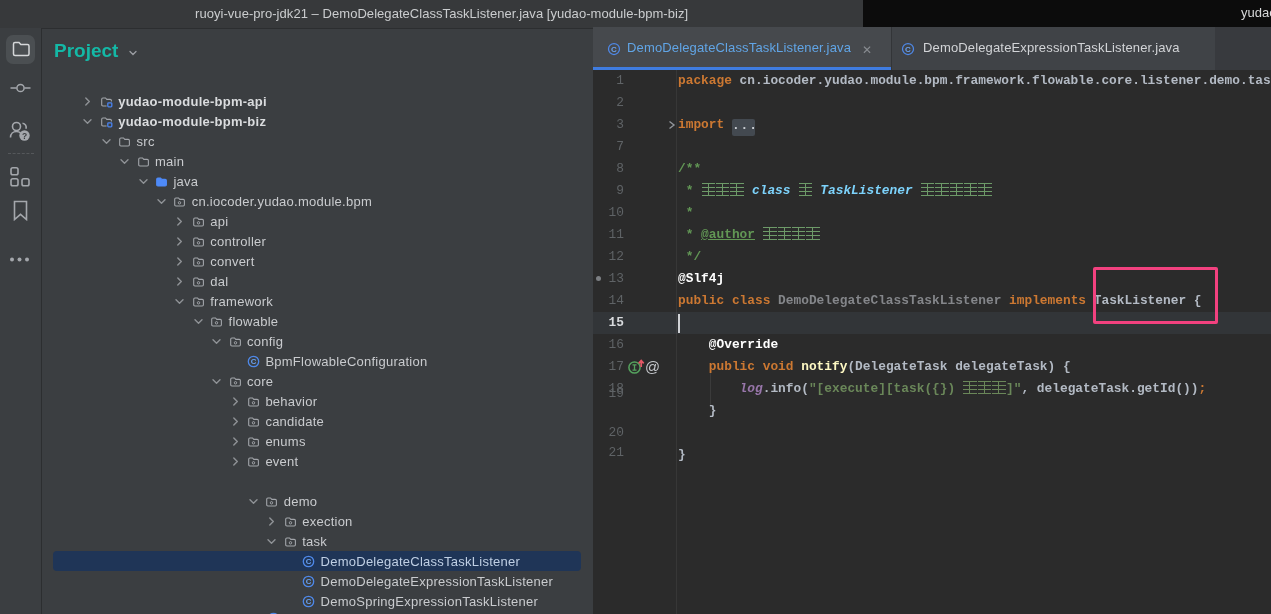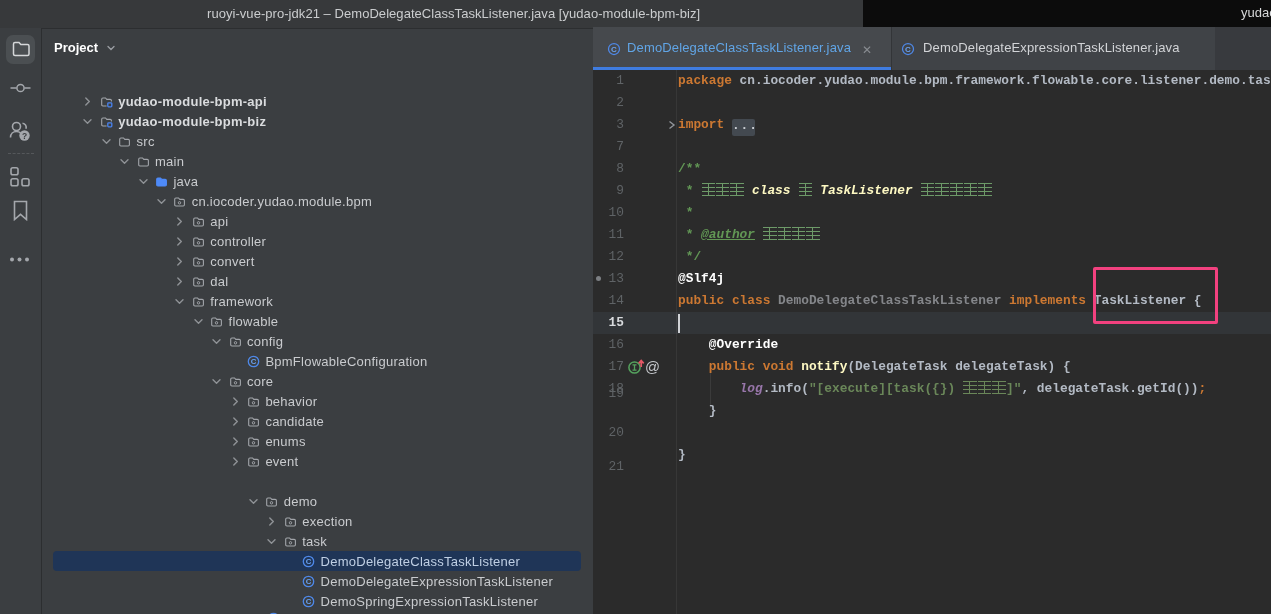--- a/index.html
+++ b/index.html
@@ -1,24 +1,24 @@
 <!DOCTYPE html>
 <html><head><meta charset="utf-8"><style>
 *{margin:0;padding:0;box-sizing:border-box}
 html,body{width:1271px;height:614px;overflow:hidden;background:#2b2b2b;font-family:"Liberation Sans",sans-serif}
 #app{position:relative;width:1271px;height:614px}
 .titlebar{position:absolute;left:0;top:0;width:863px;height:28px;background:#37393b}
-.titlebar span{position:absolute;left:207px;top:6px;font-size:13px;letter-spacing:.05px;color:#cbcdcf;white-space:nowrap}
+.titlebar span{position:absolute;left:195px;top:6px;font-size:13px;letter-spacing:.05px;color:#cbcdcf;white-space:nowrap}
 .blackbar{position:absolute;left:863px;top:0;width:408px;height:27px;background:#0c0c0c}
 .blackbar span{position:absolute;left:378px;top:5px;font-size:13px;color:#d8d9da;white-space:nowrap}
 .toolbar{position:absolute;left:0;top:28px;width:42px;height:586px;background:#3b3e41;border-right:1px solid #2c2e30}
 .tbi{position:absolute}
 .actbg{position:absolute;left:6px;top:7px;width:29px;height:29px;border-radius:7px;background:#4b4f52}
 .treepanel{position:absolute;left:42px;top:28px;width:551px;height:586px;background:#3b3e41;border-top:1px solid #2c2e30}
-.phead{position:absolute;left:12px;top:10.5px;font-size:13px;font-weight:bold;color:#ffffff;letter-spacing:0}
+.phead{position:absolute;left:12px;top:10.5px;font-size:19px;font-weight:bold;color:#14b8a6;letter-spacing:0}
 .phead svg{vertical-align:-2px;margin-left:3px}
 .trow{position:absolute;left:0;height:20px;width:551px;display:flex;align-items:center;white-space:nowrap}
 .tchv{width:13px;height:13px;flex:0 0 13px;margin-right:5.4px}
 .ticon{width:13px;height:13px;flex:0 0 13px;margin-right:5.4px}
 .tlab{font-size:13px;color:#c9cbce;letter-spacing:.25px;position:relative}
 .tlab.b{font-weight:bold;color:#dadcde}
 .sel .tlab{color:#bfcfe4}
 .selbg{position:absolute;left:11px;right:12px;top:0;bottom:0;background:#1f3557;border-radius:4px}
 .trow>*{position:relative}
 .trow .selbg{position:absolute;left:11px;right:12px;top:0;bottom:0;background:#1f3557;border-radius:4px}
@@ -31,22 +31,22 @@
 .tabtxt{position:absolute;top:13px;font-size:13px;letter-spacing:.15px;white-space:nowrap}
 .tab1 .tabtxt{left:34px;color:#61a5e6}
 .tab2 .tabtxt{left:31px;color:#d2d4d7}
 .tabx{position:absolute;left:269px;top:15.5px;font-size:12px;color:#888c91}
 .codearea{position:absolute;left:0;top:43px;width:678px;height:544px;background:#2b2b2b}
 .curlinebg{position:absolute;left:0;top:242px;width:678px;height:22px;background:#323538}
 .guttersep{position:absolute;left:83px;top:0;width:1px;height:544px;background:rgba(255,255,255,.06)}
 .lnum{position:absolute;left:0;width:31px;height:22px;line-height:22px;text-align:right;font-family:"Liberation Mono",monospace;font-size:12.833px;color:#5f6366}
 .lnum.cur{color:#d8dadd;font-weight:bold}
 .cline{position:absolute;left:85px;height:22px;line-height:22px;white-space:pre;font-family:"Liberation Mono",monospace;font-size:12.833px;font-weight:bold;color:#b3bac4}
-k{color:#cc7832} a{color:#ffffff} c{color:#629755} ci{color:#fef9c3;font-style:italic}
-tg{color:#629755;font-weight:bold;text-decoration:underline;font-style:italic}
+k{color:#cc7832} a{color:#ffffff} c{color:#629755} ci{color:#7dd3fc;font-style:italic}
+tg{color:#629755;font-weight:bold;text-decoration:underline;}
 s{color:#6a8759;text-decoration:none} f{color:#9876aa;font-style:italic} m{color:#fef9c3} dim{color:#84868a}
 .cj{display:inline-block;width:13.4px;height:13.5px;margin:0 .5px;vertical-align:-2px}
 .cj.g{background-image:linear-gradient(90deg,transparent 0 6.1px,#6d9a68 6.1px 7.3px,transparent 7.3px),repeating-linear-gradient(180deg,#6d9a68 0 1.25px,transparent 1.25px 3.9px)}
 .cj.s{background-image:linear-gradient(90deg,transparent 0 6.1px,#6a8759 6.1px 7.3px,transparent 7.3px),repeating-linear-gradient(180deg,#6a8759 0 1.25px,transparent 1.25px 3.9px)}
 .fold{display:inline-block;width:23px;height:17.5px;background:#434950;border-radius:2px;color:#c9cdd2;text-align:center;line-height:14px;vertical-align:-2px;letter-spacing:1px;position:relative;top:-1.5px}
 .foldchev{position:absolute;left:72px;top:44px;width:13px;height:22px}
 .pinkbox{position:absolute;left:500px;top:197px;width:125px;height:57px;border:3.6px solid #f2417f;border-radius:2px}
 .caret{position:absolute;left:85px;top:243.5px;width:1.6px;height:19px;background:#d0d2d6}
 .dot13{position:absolute;left:3px;top:206px;width:5px;height:5px;border-radius:50%;background:#7c7f83}
 .g17{position:absolute;left:34px;top:288px;width:19px;height:17px}
@@ -399,18 +399,18 @@
 <div class="lnum cur" style="top:242px">15</div>
 <div class="lnum" style="top:264px">16</div>
 <div class="cline" style="top:264px">    <a>@Override</a></div>
 <div class="lnum" style="top:286px">17</div>
 <div class="cline" style="top:286px">    <k>public void</k> <m>notify</m>(DelegateTask delegateTask) {</div>
 <div class="lnum" style="top:308px">18</div>
 <div class="cline" style="top:308px">        <f>log</f>.info(<s>"[execute][task({}) <span class="cj s"></span><span class="cj s"></span><span class="cj s"></span>]"</s>, delegateTask.getId())<k>;</k></div>
 <div class="lnum" style="top:313px">19</div>
 <div class="cline" style="top:330px">    }</div>
 <div class="lnum" style="top:352px">20</div>
-<div class="lnum" style="top:386px">21</div>
+<div class="lnum" style="top:372px">21</div>
 <div class="cline" style="top:374px">}</div>
       <div class="pinkbox"></div>
       <div class="caret"></div>
     </div>
   </div>
 </div>
 </body></html>

